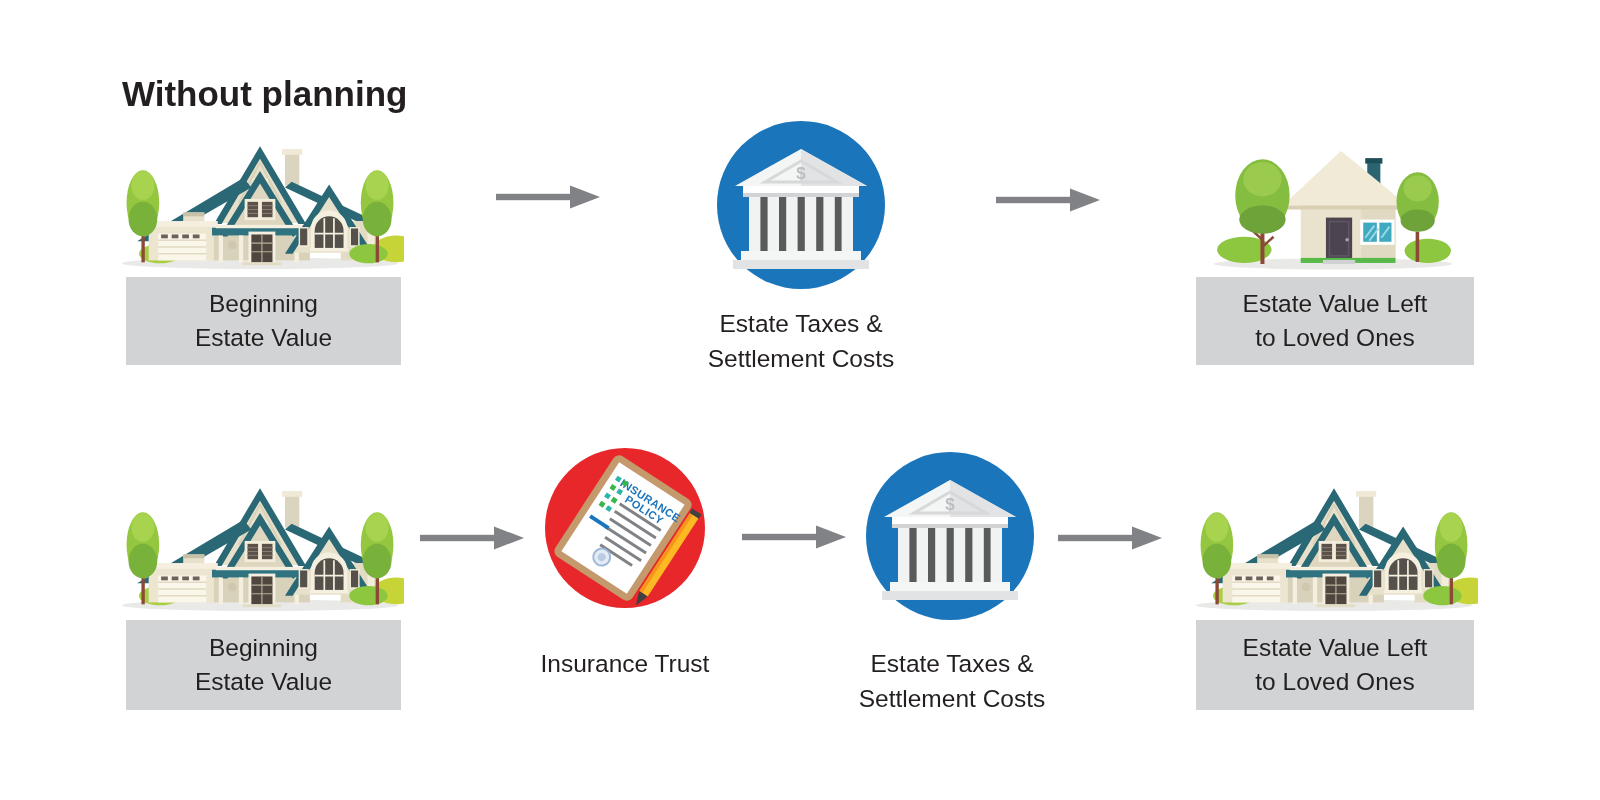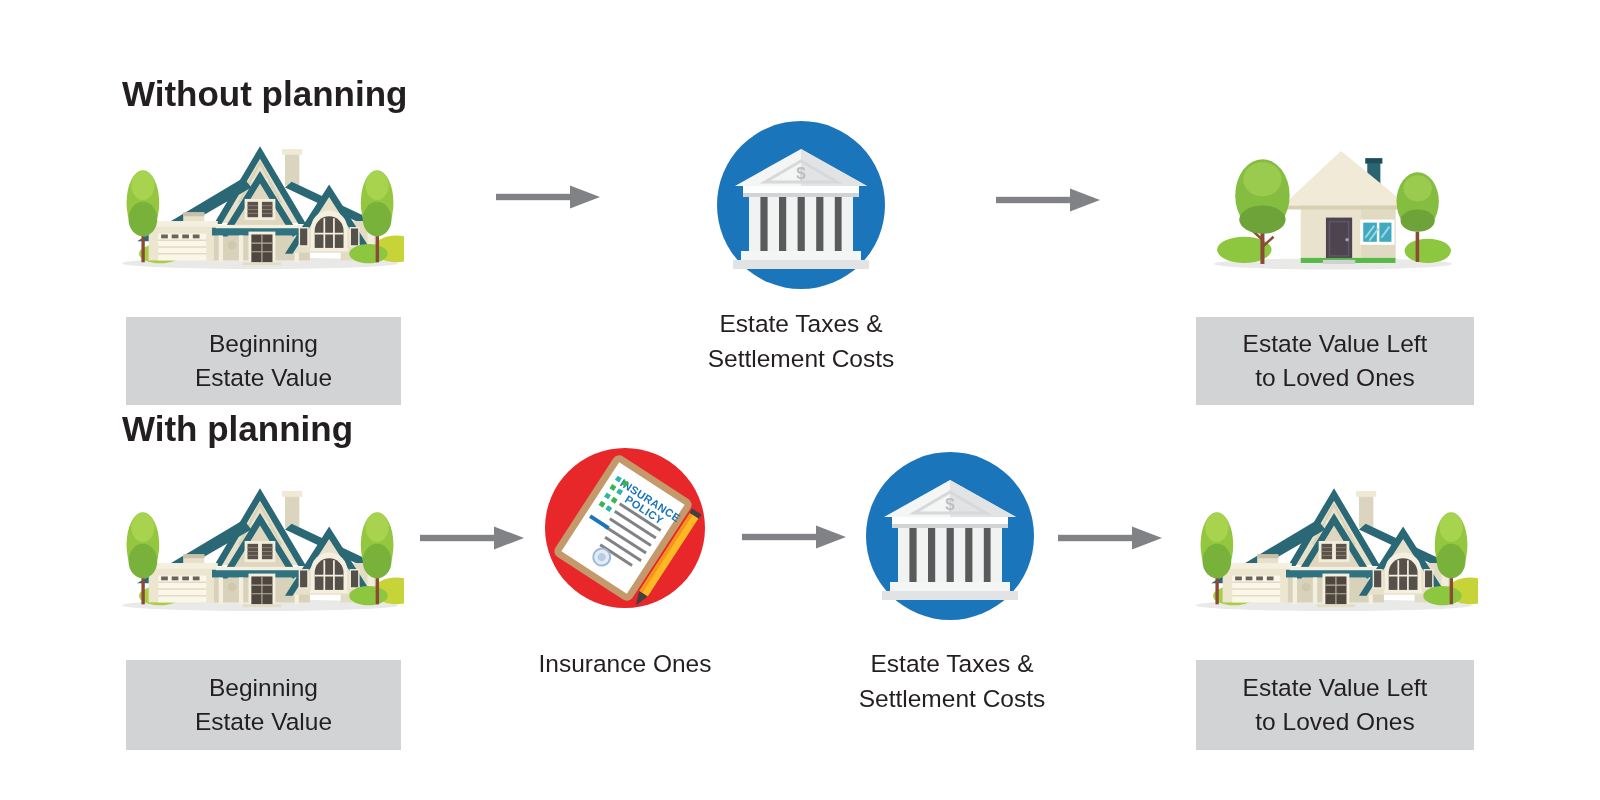--- a/index.html
+++ b/index.html
@@ -6,21 +6,21 @@
   .canvas{
     position:relative;width:1535px;height:800px;background:#ffffff;overflow:hidden;
     font-family:"Liberation Sans","DejaVu Sans",sans-serif;color:#231f20;
   }
   .section-title{
     position:absolute;font-size:35px;font-weight:700;color:#231f20;white-space:nowrap;
   }
   .label-box{
     position:absolute;background:#d1d3d4;
     display:flex;flex-direction:column;justify-content:center;
-    text-align:center;font-size:24.5px;line-height:34px;color:#231f20;margin-top:40px;
+    text-align:center;font-size:24.5px;line-height:34px;color:#231f20;
   }
   .caption{
     position:absolute;text-align:center;font-size:24.5px;line-height:35px;color:#231f20;
   }
   .icon{position:absolute;display:block;}
   .arrow{position:absolute;display:block;}
 </style>
 </head>
 <body>
 
@@ -244,41 +244,40 @@
 
   <svg class="icon" style="left:1208px;top:143px" width="252" height="127">
       <use href="#small-house"></use>
     </svg>
 
   <div class="label-box" style="left:1196px;top:277px;width:278px;height:88px">
     <div>Estate Value Left</div>
     <div>to Loved Ones</div>
   </div>
 
-  <div class="section-title" style="left:122px;top:409px">With planning</div>
 
   <svg class="icon" style="left:116px;top:468px" width="288" height="144">
       <use href="#big-house"></use>
     </svg>
 
   <div class="label-box" style="left:126px;top:620px;width:275px;height:90px">
     <div>Beginning</div>
     <div>Estate Value</div>
   </div>
 
   <svg class="arrow" style="left:420px;top:526px" width="104" height="24">
       <use href="#flow-arrow"></use>
     </svg>
 
   <svg class="icon" style="left:545px;top:448px" width="160" height="160">
       <use href="#policy-badge"></use>
     </svg>
 
   <div class="caption" style="left:475px;top:646px;width:300px">
-    <div>Insurance Ones</div>
+    <div>Insurance Trust</div>
   </div>
 
   <svg class="arrow" style="left:742px;top:525px" width="104" height="24">
       <use href="#flow-arrow"></use>
     </svg>
 
   <svg class="icon" style="left:866px;top:452px" width="168" height="168">
       <use href="#bank-badge"></use>
     </svg>
 

